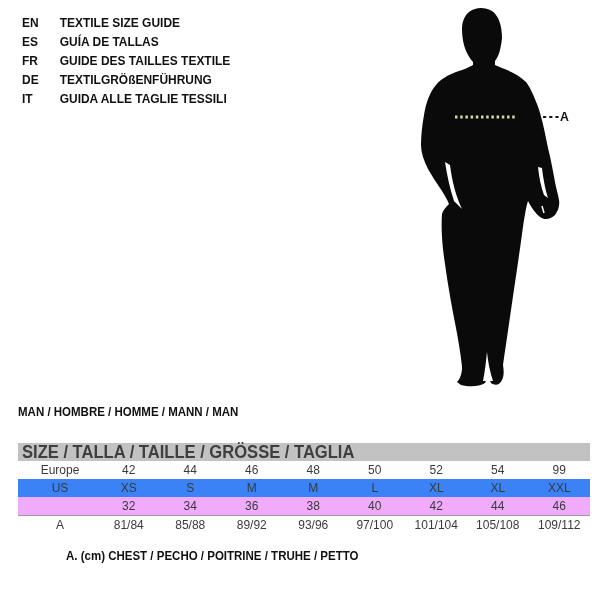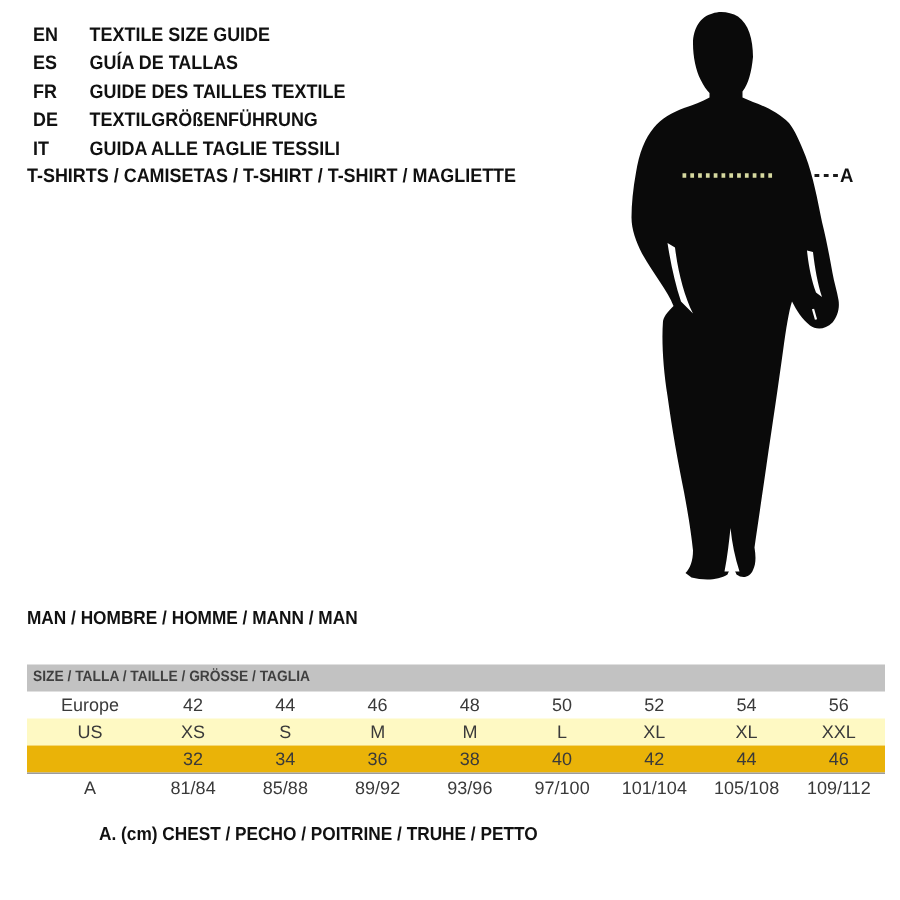--- a/index.html
+++ b/index.html
@@ -21,26 +21,26 @@
   .figure-wrap svg{width:100%;height:100%;display:block;}
   .measure-a{position:absolute;left:560px;top:109px;font-size:13px;font-weight:bold;
              transform:scaleX(0.95);transform-origin:0 0;}
 
   
   .section-title{position:absolute;left:18px;top:405px;font-size:12.5px;font-weight:bold;}
 
   
   .size-table{position:absolute;left:18px;top:443px;width:572px;font-size:12px;color:#3a3a3a;}
   .t-head{height:18px;line-height:18px;background:#c2c2c2;color:#3f3f3f;font-weight:bold;
-          padding-left:4px;font-size:10px;}
+          padding-left:4px;font-size:18px;}
   .t-row{display:flex;height:18px;line-height:18px;}
   .t-label{width:80px;padding-left:4px;box-sizing:border-box;text-align:center;}
   .t-cell{flex:1;text-align:center;}
-  .row-us{background:#fef9c3;}
-  .row-blank{background:#eab308;}
+  .row-us{background:#3b82f6;}
+  .row-blank{background:#f0abfc;}
   .row-a{border-top:1px solid #9c9c9c;}
 
   
   .footnote{position:absolute;left:18px;top:549px;font-size:12.5px;font-weight:bold;margin-left:48px;}
 </style>
 </head>
 <body>
 
 <div class="page">
 
@@ -61,21 +61,20 @@
       <span class="lang-code">DE</span>
       <span class="lang-label">TEXTILGRÖßENFÜHRUNG</span>
     </div>
     <div class="lang-row">
       <span class="lang-code">IT</span>
       <span class="lang-label">GUIDA ALLE TAGLIE TESSILI</span>
     </div>
   </div>
 
   <div class="cats">
-    <div><span class="cond">T-SHIRTS / CAMISETAS / T-SHIRT / T-SHIRT / MAGLIETTE</span></div>
   </div>
 
   <div class="figure-wrap">
     <svg viewBox="0 0 185 395" xmlns="http://www.w3.org/2000/svg">
       <path d="M 70,4
            C 62,6 57,14 57,24
            C 57,33 59,42 62,48
            C 64,52 66,55 68,57
            L 68,60
            C 63,63 57,65 51,67
@@ -132,21 +131,21 @@
     </div>
     <div class="t-row row-europe">
       <span class="t-label">Europe</span>
       <span class="t-cell">42</span>
       <span class="t-cell">44</span>
       <span class="t-cell">46</span>
       <span class="t-cell">48</span>
       <span class="t-cell">50</span>
       <span class="t-cell">52</span>
       <span class="t-cell">54</span>
-      <span class="t-cell">56</span>
+      <span class="t-cell">99</span>
     </div>
     <div class="t-row row-us">
       <span class="t-label">US</span>
       <span class="t-cell">XS</span>
       <span class="t-cell">S</span>
       <span class="t-cell">M</span>
       <span class="t-cell">M</span>
       <span class="t-cell">L</span>
       <span class="t-cell">XL</span>
       <span class="t-cell">XL</span>

